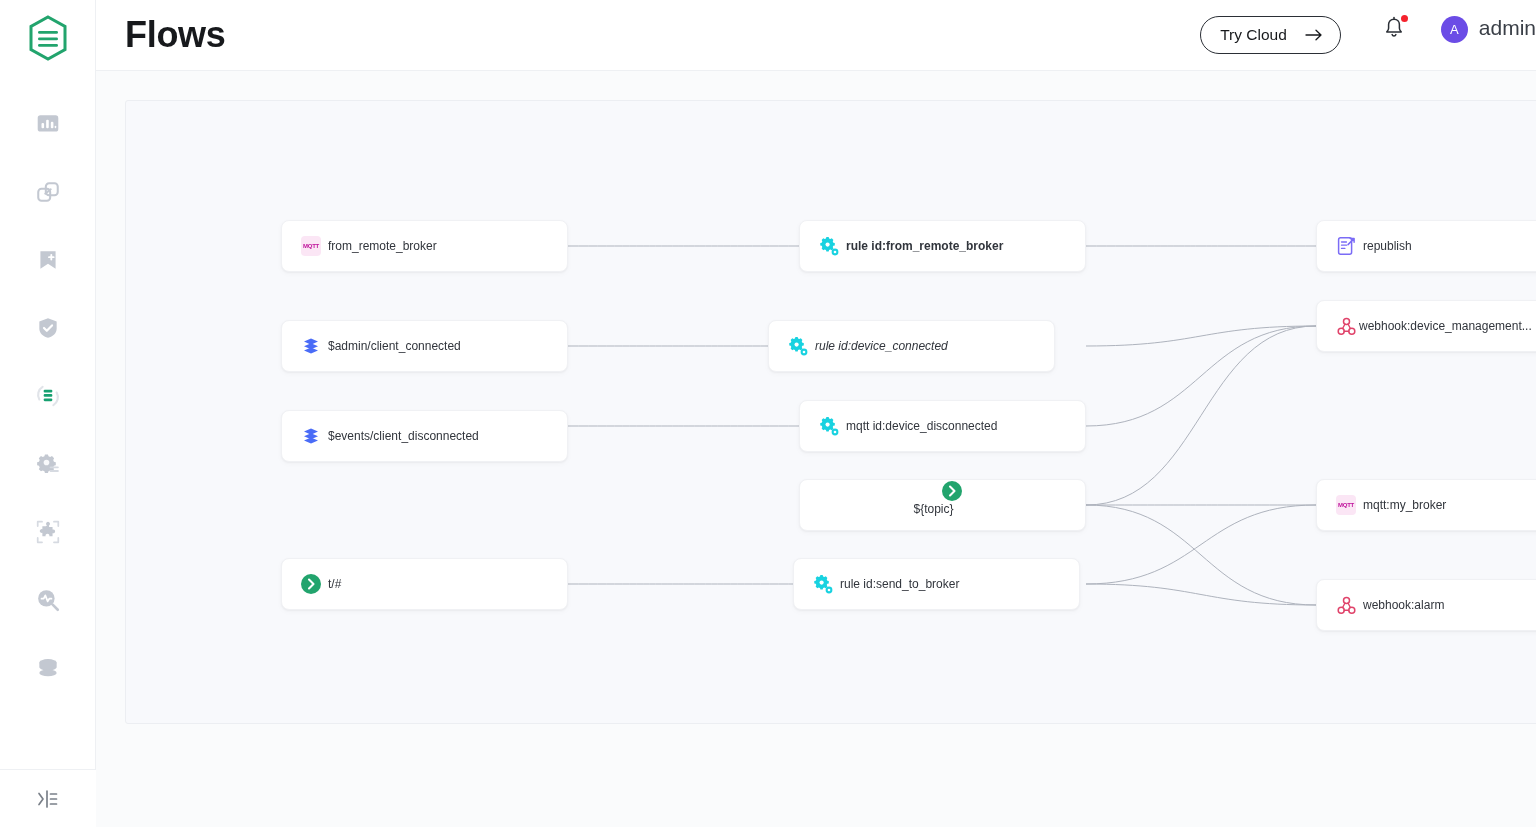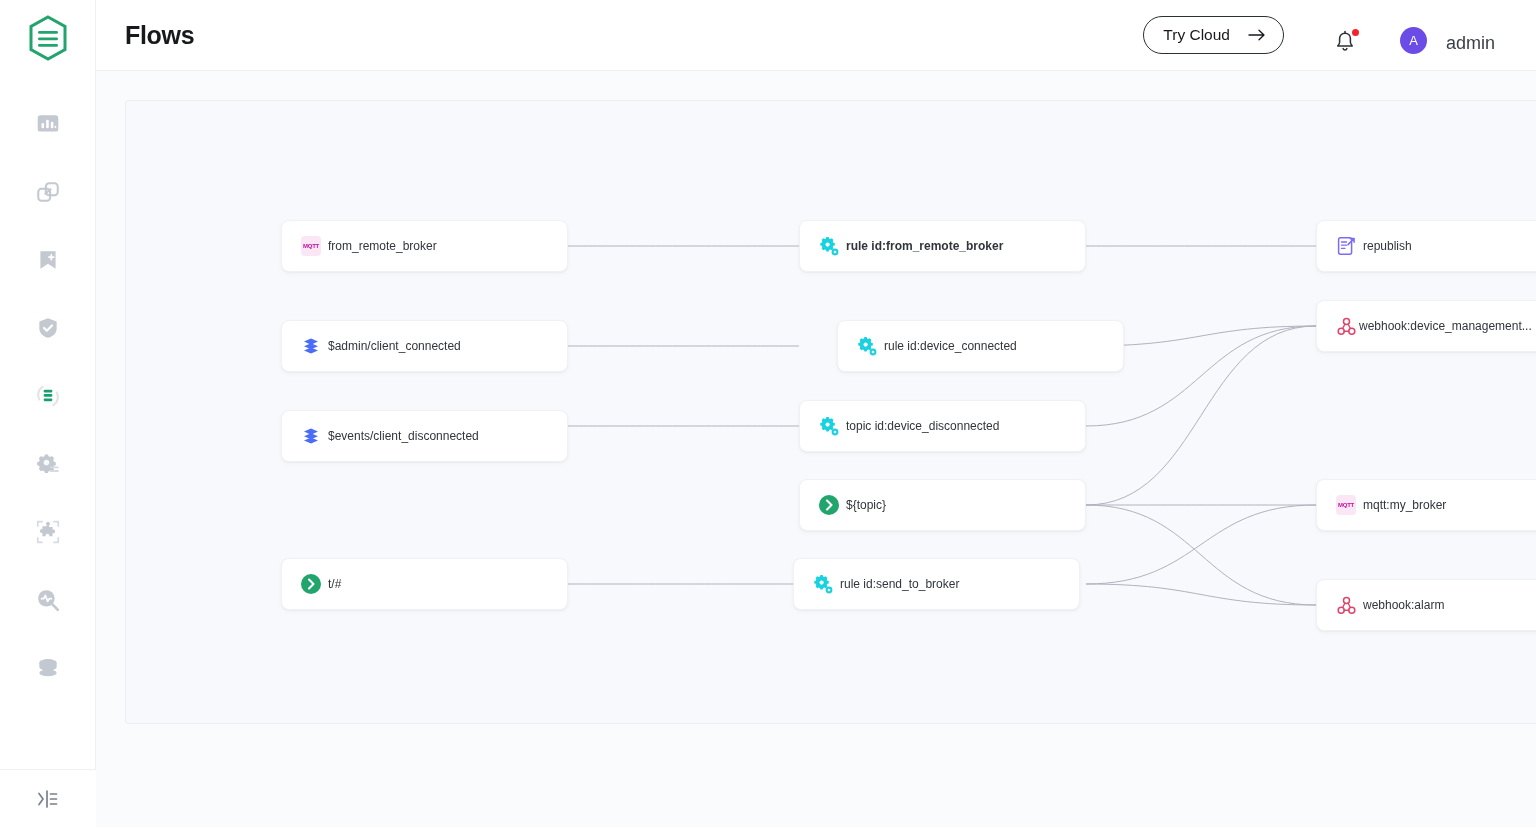--- a/index.html
+++ b/index.html
@@ -36,47 +36,47 @@
   
   #header {
     position: absolute; left: 96px; top: 0;
     width: 1440px; height: 71px;
     background: #ffffff;
     border-bottom: 1px solid #eef0f3;
     display: flex; align-items: center;
   }
   #page-title {
     margin-left: 29px;
-    font-size: 25px; font-weight: bold; color: #17191c;
+    font-size: 36px; font-weight: bold; color: #17191c;
     letter-spacing: -0.3px;
   }
   #header-right {
-    margin-left: auto; margin-right: 41px;
-    display: flex; align-items: flex-end; gap: 8px;
+    margin-left: auto; 
+    display: flex; align-items: flex-start; gap: 0;
   }
   #try-cloud {
     height: 38px; padding: 0 17px 0 19px;
     border: 1px solid #2b2f36; border-radius: 19px;
     background: #fff; cursor: pointer;
     display: flex; align-items: center; gap: 18px;
     font-size: 15.5px; color: #17191c;
     font-family: "Liberation Sans", sans-serif;
   }
   #bell-wrap { position: relative; margin-left: 42px; cursor: pointer; width: 22px; height: 24px;}
   #bell-dot {
     position: absolute; right: -3px; top: -1px;
     width: 7px; height: 7px; border-radius: 50%; background: #f5222d;
   }
   #avatar {
     margin-left: 36px;
     width: 27px; height: 27px; border-radius: 50%;
     background: #6b4ce6; color: #fff;
     font-size: 13px; display: flex; align-items: center; justify-content: center;
   }
-  #username { margin-left: 11px; font-size: 18px; color: #3a3f47; }
+  #username { margin-left: 11px; font-size: 21px; color: #3a3f47; }
 
   
   #main {
     position: absolute; left: 96px; top: 71px;
     width: 1440px; height: 756px;
     background: #fafbfc;
   }
   #canvas-panel {
     position: absolute; left: 29px; top: 29px;
     width: 1440px; height: 624px;
@@ -300,43 +300,43 @@
           <span class="node-ico">
             <svg width="21" height="21" viewBox="0 0 21 21">
               <path d="M8.4 1.6 h2.8 l0.5 1.8 l1.6 0.7 l1.7 -0.85 l2 2 l-0.85 1.7 l0.7 1.6 l1.8 0.5 v2.8 l-1.8 0.5 l-0.7 1.6 l0.85 1.7 l-2 2 l-1.7 -0.85 l-1.6 0.7 l-0.5 1.8 h-2.8 l-0.5 -1.8 l-1.6 -0.7 l-1.7 0.85 l-2 -2 l0.85 -1.7 l-0.7 -1.6 l-1.8 -0.5 v-2.8 l1.8 -0.5 l0.7 -1.6 l-0.85 -1.7 l2 -2 l1.7 0.85 l1.6 -0.7 z" fill="#18d2e0" transform="scale(0.82) translate(0.6,-0.4)"></path>
               <circle cx="8.6" cy="8.6" r="2.1" fill="#ffffff"></circle>
               <circle cx="16" cy="16" r="3.4" fill="#18d2e0"></circle>
               <circle cx="16" cy="16" r="1.3" fill="#ffffff"></circle>
             </svg>
           </span>
           <span class="node-label">rule id:from_remote_broker</span>
         </div>
-        <div class="node" style="left: 711px; top: 219px; width: 287px;">
+        <div class="node" style="left: 642px; top: 219px; width: 287px; font-style: italic;">
           <span class="node-ico">
             <svg width="21" height="21" viewBox="0 0 21 21">
               <path d="M8.4 1.6 h2.8 l0.5 1.8 l1.6 0.7 l1.7 -0.85 l2 2 l-0.85 1.7 l0.7 1.6 l1.8 0.5 v2.8 l-1.8 0.5 l-0.7 1.6 l0.85 1.7 l-2 2 l-1.7 -0.85 l-1.6 0.7 l-0.5 1.8 h-2.8 l-0.5 -1.8 l-1.6 -0.7 l-1.7 0.85 l-2 -2 l0.85 -1.7 l-0.7 -1.6 l-1.8 -0.5 v-2.8 l1.8 -0.5 l0.7 -1.6 l-0.85 -1.7 l2 -2 l1.7 0.85 l1.6 -0.7 z" fill="#18d2e0" transform="scale(0.82) translate(0.6,-0.4)"></path>
               <circle cx="8.6" cy="8.6" r="2.1" fill="#ffffff"></circle>
               <circle cx="16" cy="16" r="3.4" fill="#18d2e0"></circle>
               <circle cx="16" cy="16" r="1.3" fill="#ffffff"></circle>
             </svg>
           </span>
           <span class="node-label">rule id:device_connected</span>
         </div>
         <div class="node" style="left: 673px; top: 299px; width: 287px;">
           <span class="node-ico">
             <svg width="21" height="21" viewBox="0 0 21 21">
               <path d="M8.4 1.6 h2.8 l0.5 1.8 l1.6 0.7 l1.7 -0.85 l2 2 l-0.85 1.7 l0.7 1.6 l1.8 0.5 v2.8 l-1.8 0.5 l-0.7 1.6 l0.85 1.7 l-2 2 l-1.7 -0.85 l-1.6 0.7 l-0.5 1.8 h-2.8 l-0.5 -1.8 l-1.6 -0.7 l-1.7 0.85 l-2 -2 l0.85 -1.7 l-0.7 -1.6 l-1.8 -0.5 v-2.8 l1.8 -0.5 l0.7 -1.6 l-0.85 -1.7 l2 -2 l1.7 0.85 l1.6 -0.7 z" fill="#18d2e0" transform="scale(0.82) translate(0.6,-0.4)"></path>
               <circle cx="8.6" cy="8.6" r="2.1" fill="#ffffff"></circle>
               <circle cx="16" cy="16" r="3.4" fill="#18d2e0"></circle>
               <circle cx="16" cy="16" r="1.3" fill="#ffffff"></circle>
             </svg>
           </span>
-          <span class="node-label">topic id:device_disconnected</span>
-        </div>
-        <div class="node" style="left: 673px; top: 378px; width: 287px;">
+          <span class="node-label">mqtt id:device_disconnected</span>
+        </div>
+        <div class="node" style="left: 673px; top: 378px; width: 287px; flex-direction: column;">
           <span class="node-ico">
             <svg width="22" height="22" viewBox="0 0 22 22">
               <circle cx="11" cy="11" r="10" fill="#22a46d"></circle>
               <path d="M9 6.5 L13.5 11 L9 15.5" fill="none" stroke="#fff" stroke-width="2.1" stroke-linecap="round" stroke-linejoin="round"></path>
             </svg>
           </span>
           <span class="node-label">${topic}</span>
         </div>
         <div class="node" style="left: 667px; top: 457px; width: 287px;">
           <span class="node-ico">

